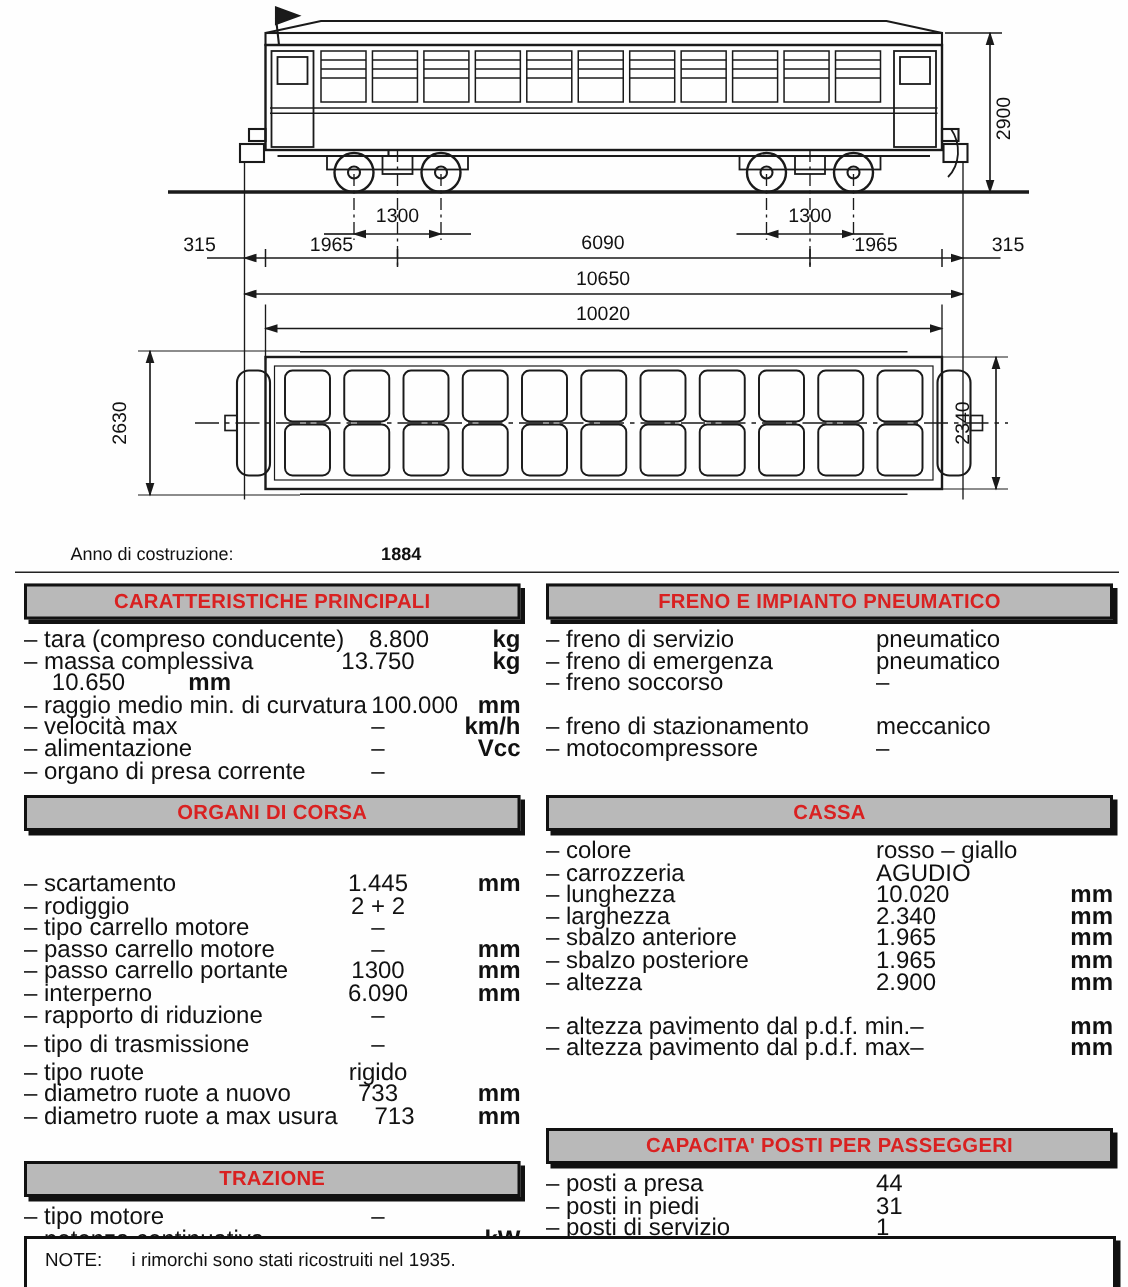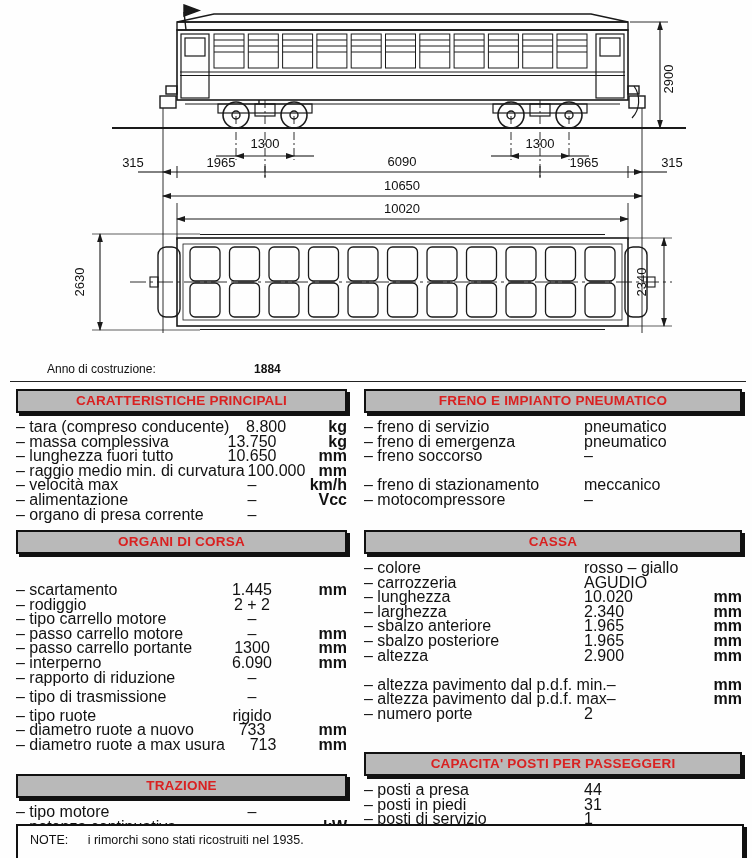--- a/index.html
+++ b/index.html
@@ -280,21 +280,20 @@
             <span class="lbl">– tara (compreso conducente)</span>
             <span class="val">8.800</span>
             <span class="unit">kg</span>
           </div>
           <div class="spec-row">
             <span class="lbl">– massa complessiva</span>
             <span class="val">13.750</span>
             <span class="unit">kg</span>
           </div>
           <div class="spec-row">
-            <span class="lbl">– lunghezza fuori tutto</span>
             <span class="val">10.650</span>
             <span class="unit">mm</span>
           </div>
           <div class="spec-row">
             <span class="lbl">– raggio medio min. di curvatura</span>
             <span class="val">100.000</span>
             <span class="unit">mm</span>
           </div>
           <div class="spec-row">
             <span class="lbl">– velocità max</span>
@@ -481,25 +480,20 @@
           <div class="spec-row">
             <span class="lbl">– altezza pavimento dal p.d.f. min.</span>
             <span class="val">–</span>
             <span class="unit">mm</span>
           </div>
           <div class="spec-row">
             <span class="lbl">– altezza pavimento dal p.d.f. max</span>
             <span class="val">–</span>
             <span class="unit">mm</span>
           </div>
-          <div class="spec-row">
-            <span class="lbl">– numero porte</span>
-            <span class="val">2</span>
-            <span class="unit"></span>
-          </div>
         </div>
       </section>
       <section class="spec-section">
         <div class="sec-header">CAPACITA' POSTI PER PASSEGGERI</div>
         <div class="sec-rows">
           <div class="spec-row">
             <span class="lbl">– posti a presa</span>
             <span class="val">44</span>
             <span class="unit"></span>
           </div>

